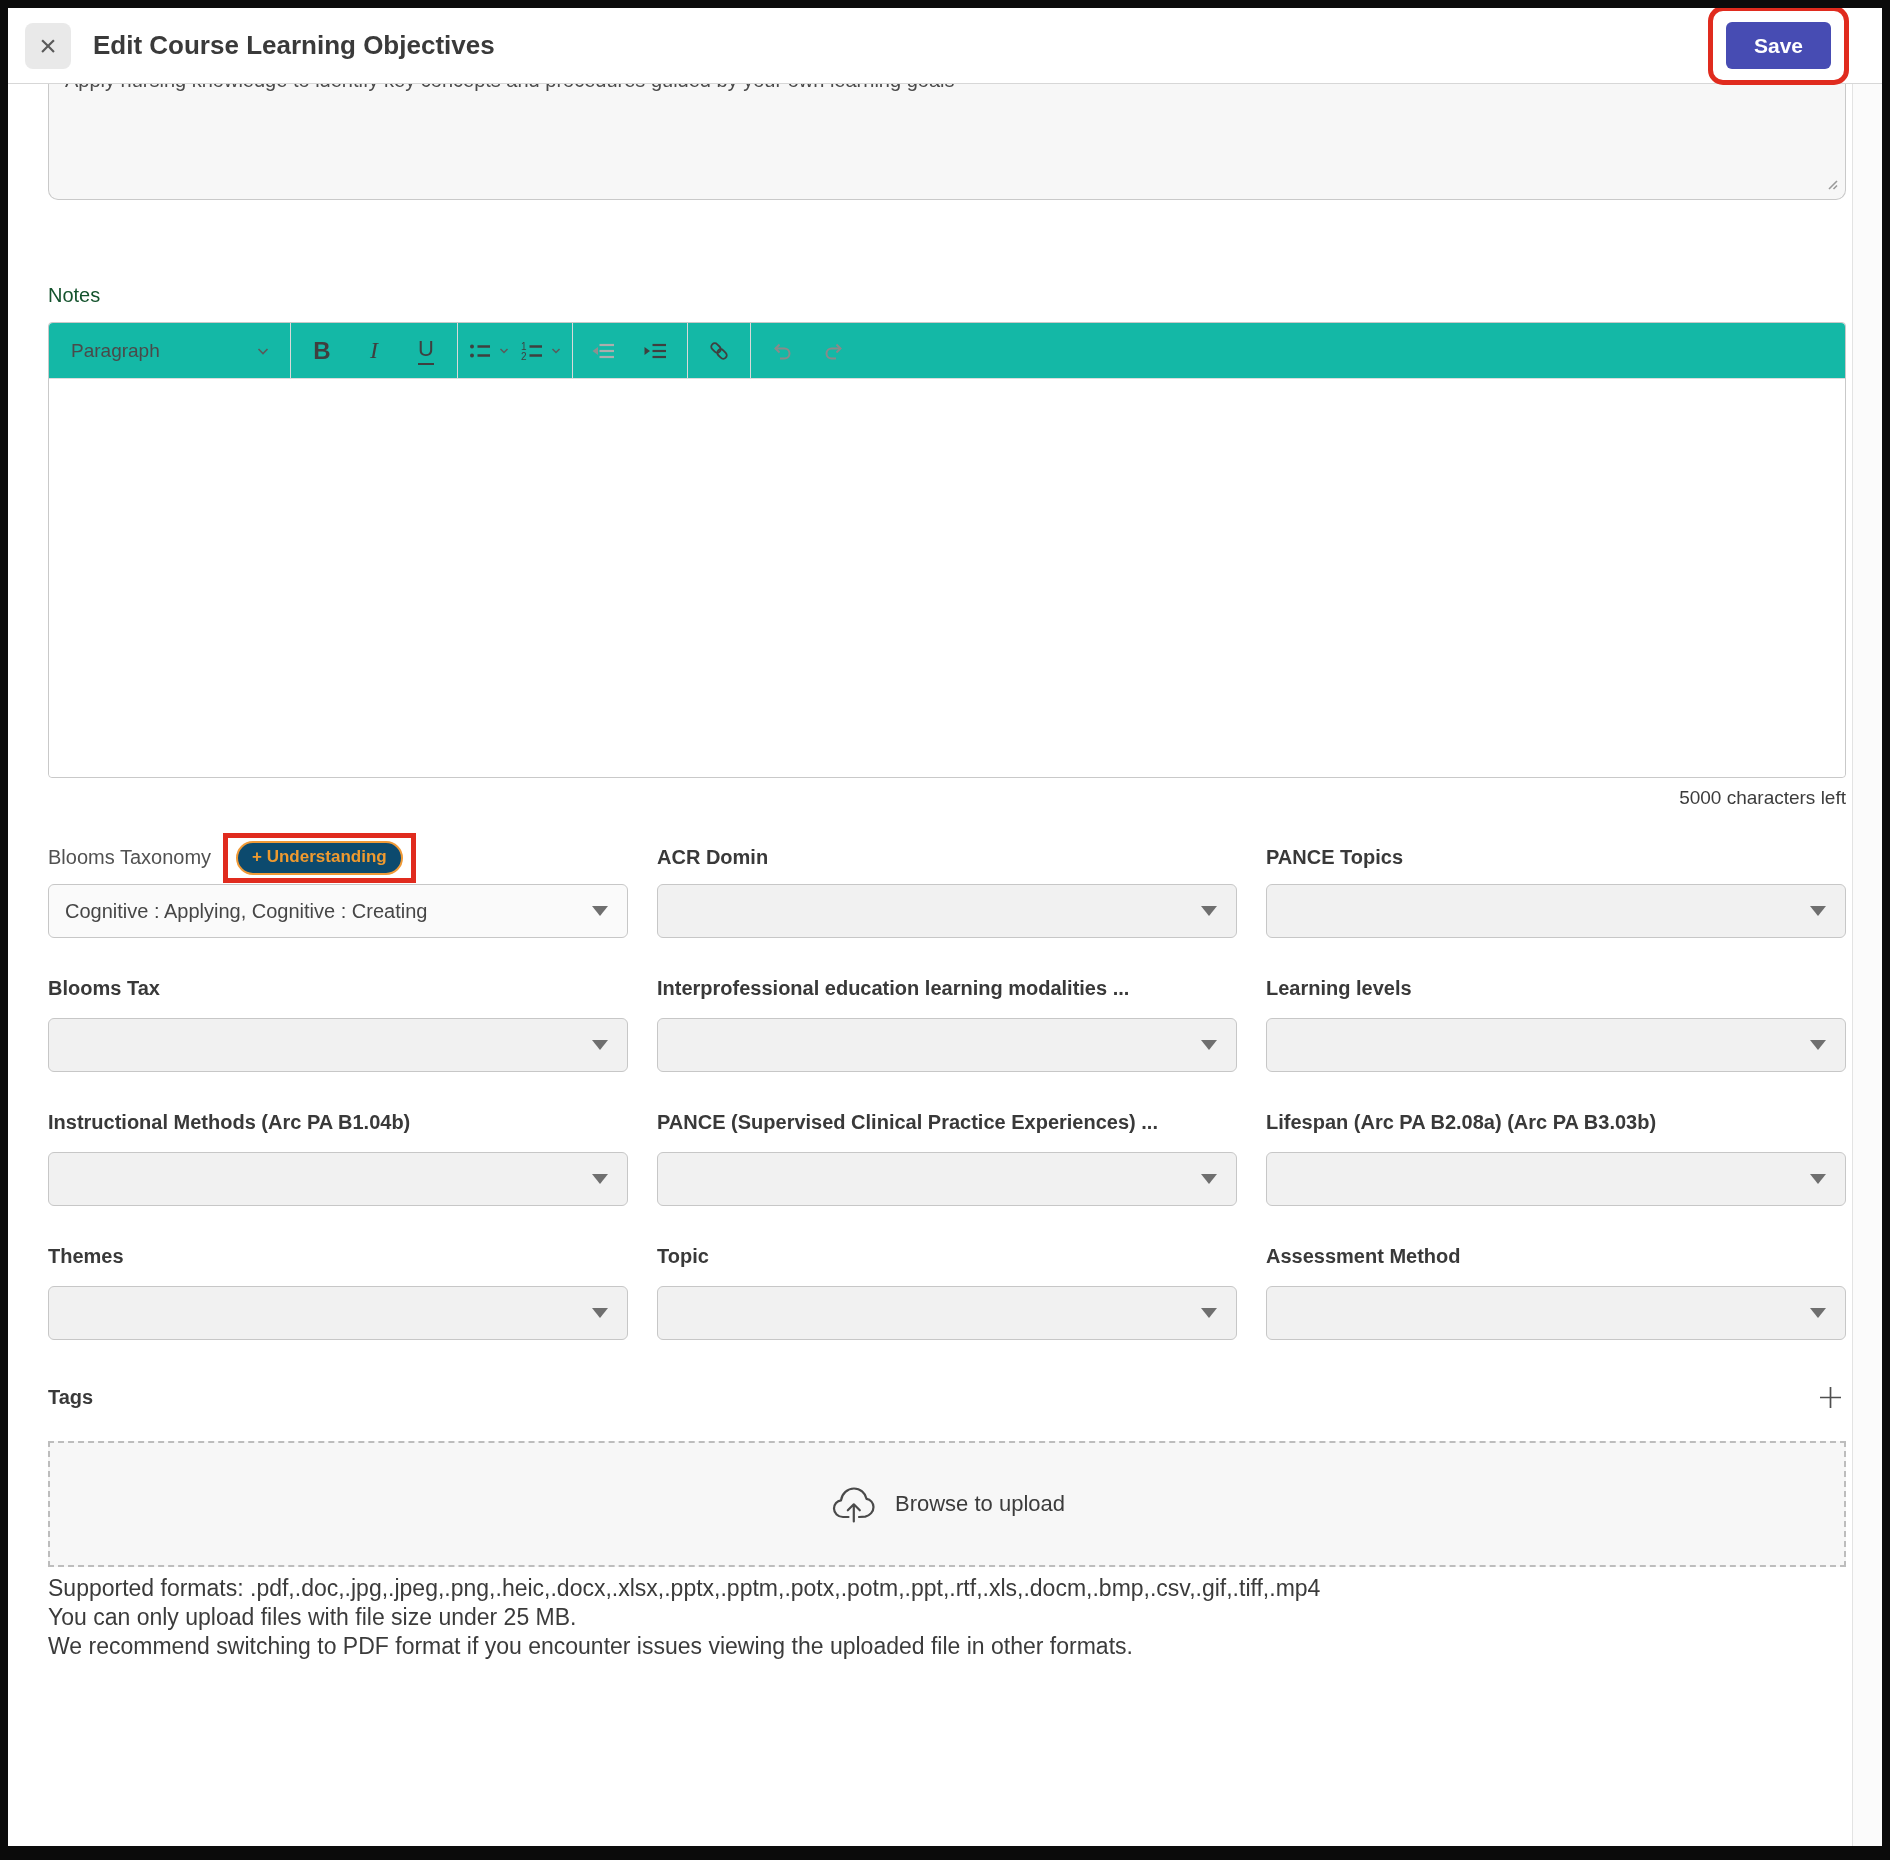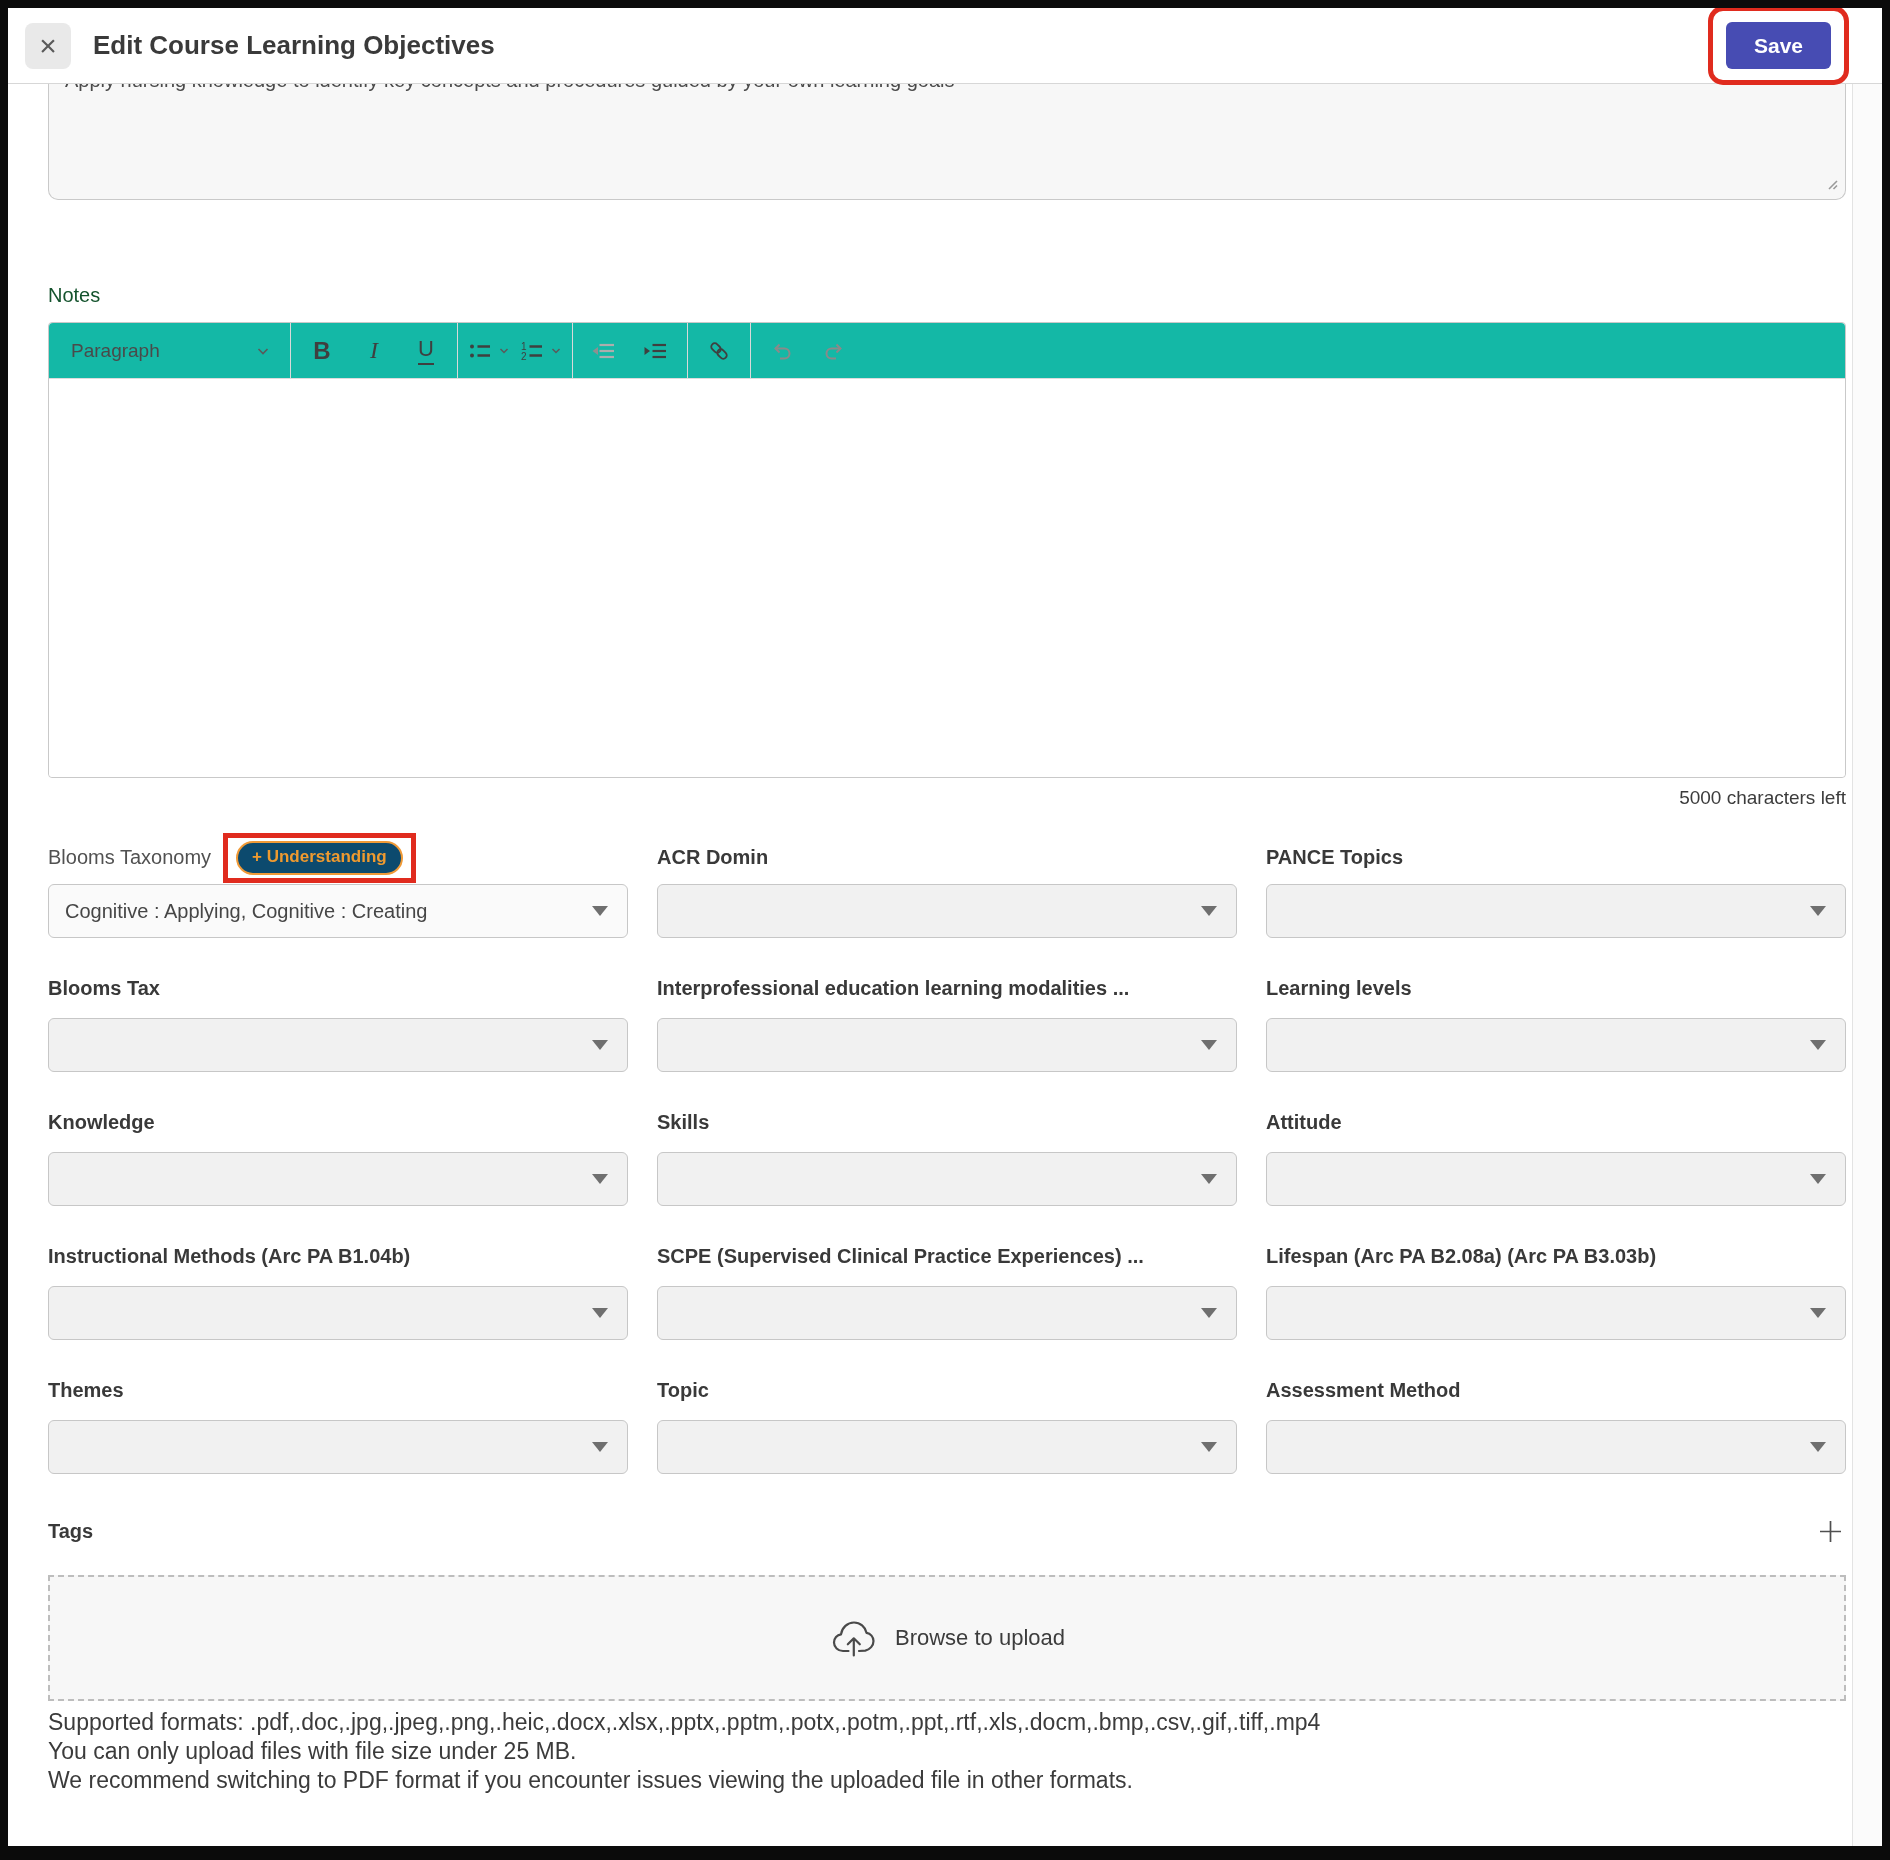--- a/index.html
+++ b/index.html
@@ -259,59 +259,33 @@
           <div class="field">
             <div class="label-area">
                 <span class="flabel bold">Learning levels</span>
               </div>
             <div class="dd">
                 <span class="caret"></span>
               </div>
           </div>
         </div>
 
+
         <div class="field-row">
           <div class="field">
             <div class="label-area">
-                <span class="flabel bold">Knowledge</span>
-              </div>
-            <div class="dd">
-                <span class="caret"></span>
-              </div>
-          </div>
-          <div class="field">
-            <div class="label-area">
-                <span class="flabel bold">Skills</span>
-              </div>
-            <div class="dd">
-                <span class="caret"></span>
-              </div>
-          </div>
-          <div class="field">
-            <div class="label-area">
-                <span class="flabel bold">Attitude</span>
-              </div>
-            <div class="dd">
-                <span class="caret"></span>
-              </div>
-          </div>
-        </div>
-
-        <div class="field-row">
-          <div class="field">
-            <div class="label-area">
                 <span class="flabel bold">Instructional Methods (Arc PA B1.04b)</span>
               </div>
             <div class="dd">
                 <span class="caret"></span>
               </div>
           </div>
           <div class="field">
             <div class="label-area">
-                <span class="flabel bold">SCPE (Supervised Clinical Practice Experiences) ...</span>
+                <span class="flabel bold">PANCE (Supervised Clinical Practice Experiences) ...</span>
               </div>
             <div class="dd">
                 <span class="caret"></span>
               </div>
           </div>
           <div class="field">
             <div class="label-area">
                 <span class="flabel bold">Lifespan (Arc PA B2.08a) (Arc PA B3.03b)</span>
               </div>
             <div class="dd">

